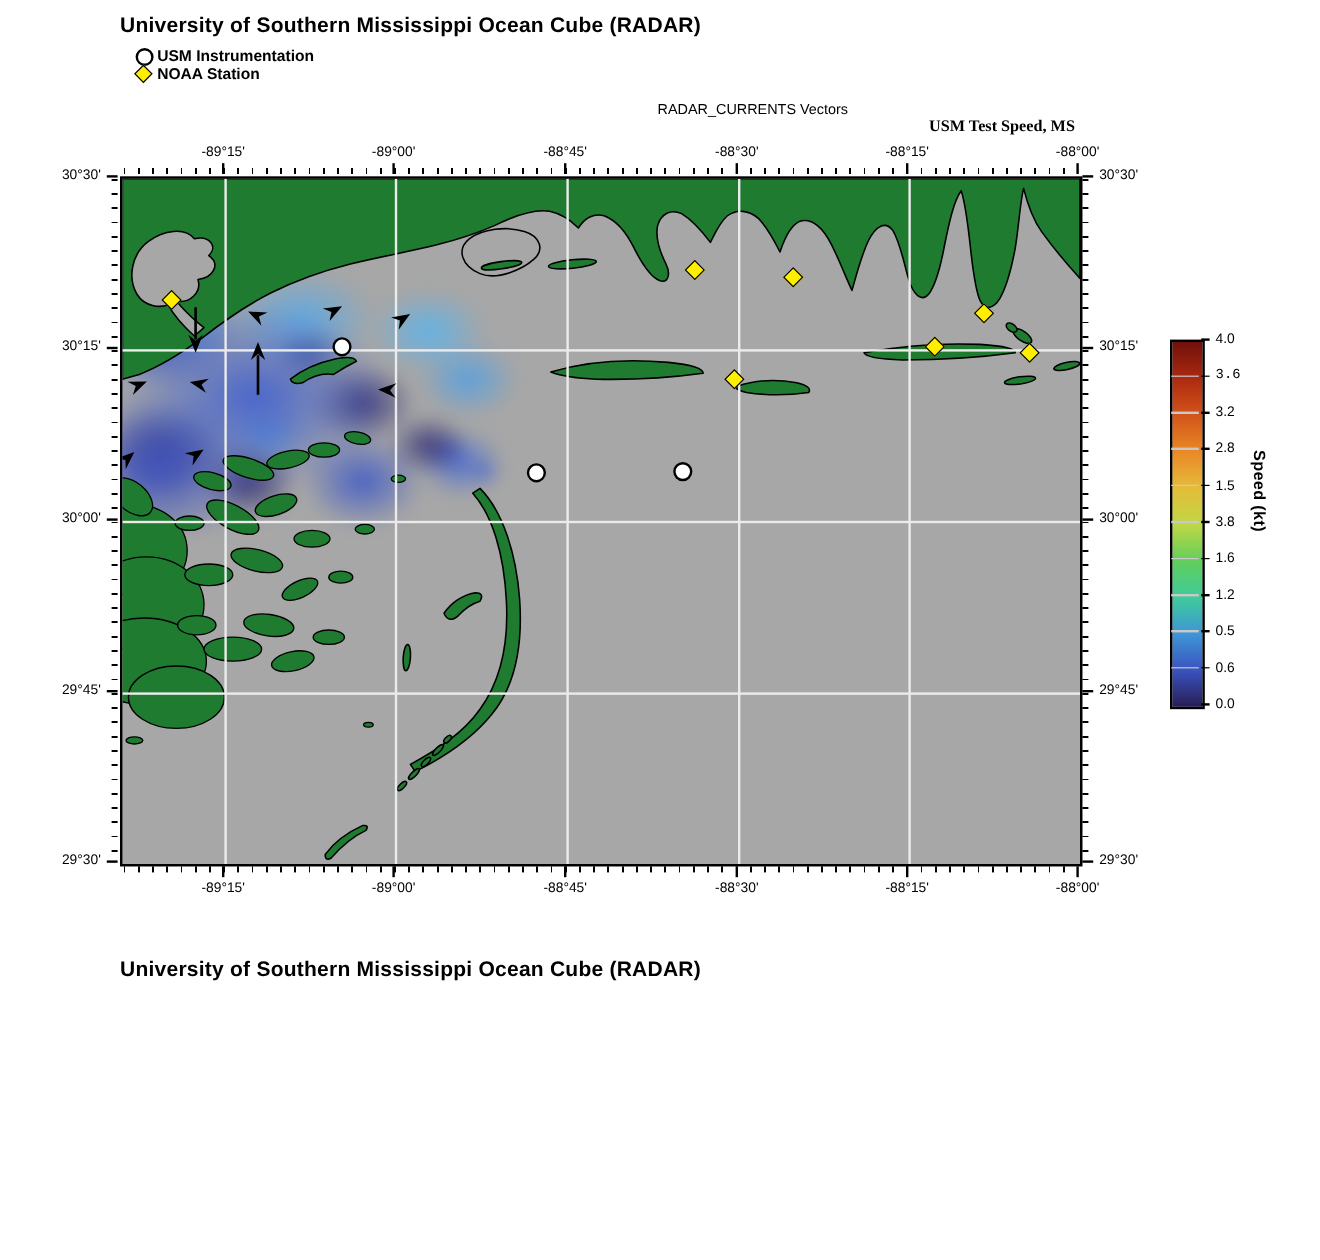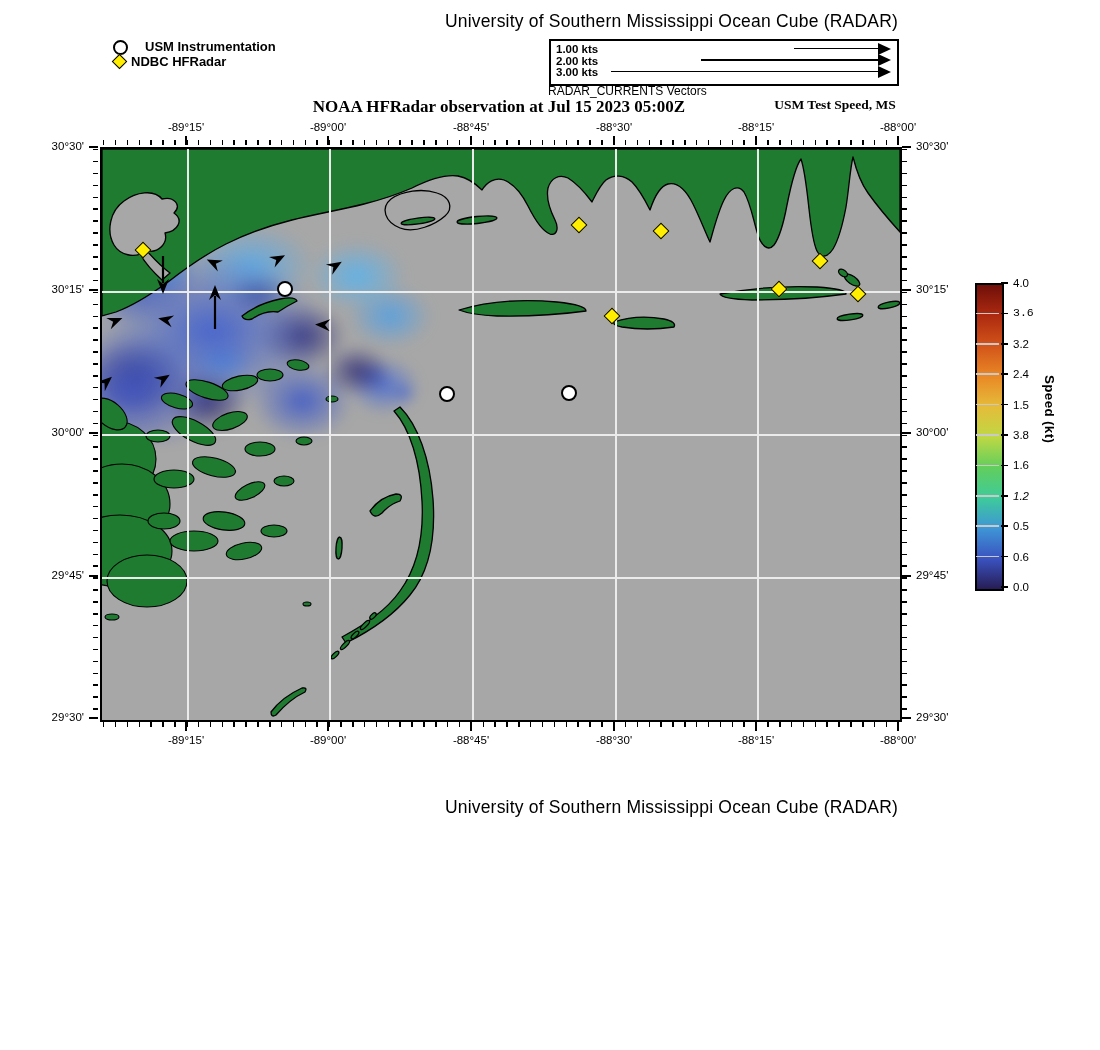--- a/index.html
+++ b/index.html
@@ -2,21 +2,21 @@
 <html style="--land: #1e7b30; --ocean: #a7a7a7; --grid: #ebebeb; --ndbc: #ffee00; --accent-dark-blue: #2e2a6e; --accent-mid-blue: #4664cd; --accent-light-blue: #5aaae6;"><head>
 <meta charset="utf-8">
 <style>
   :root{
     --land:#1e7b30; --ocean:#a7a7a7; --grid:#ebebeb; --ndbc:#ffee00; --ink:#000000;
   }
   html,body{margin:0;padding:0;background:#ffffff;}
   #canvas{position:relative;width:1100px;height:1050px;background:#ffffff;overflow:hidden;
           font-family:"Liberation Sans",sans-serif;color:#000;}
   .abs{position:absolute;}
-  .title{font-weight:normal;font-size:17.5px;text-align:right;letter-spacing:0.2px;}
+  .title{font-weight:bold;font-size:17.5px;text-align:left;letter-spacing:0.2px;}
   .legend-row{position:absolute;height:15px;line-height:15px;font-weight:bold;font-size:13px;white-space:nowrap;}
   .legend-circle{position:absolute;width:11px;height:11px;border:2px solid #000;border-radius:50%;background:#fff;}
   .legend-diamond{position:absolute;width:9px;height:9px;border:1.8px solid #000;background:var(--ndbc);transform:rotate(45deg);}
   #vscale-box{position:absolute;left:549px;top:39px;width:346px;height:43px;border:2.5px solid #000;background:#fff;}
   .vrow-label{position:absolute;left:5px;font-weight:bold;font-size:11.5px;line-height:11.5px;white-space:nowrap;}
   .varrow{position:absolute;height:12px;}
   .varrow .shaft{position:absolute;left:0;right:11px;top:5.2px;height:1.6px;background:#000;}
   .varrow .head{position:absolute;right:0;top:0;width:0;height:0;border-left:13px solid #000;
                 border-top:6px solid transparent;border-bottom:6px solid transparent;}
   #vscale-caption{position:absolute;left:548px;top:84px;font-weight:normal;font-size:12px;}
@@ -45,44 +45,26 @@
   svg{display:block;}
 </style>
 </head>
 <body>
 
 <div id="canvas">
 
   <div class="abs title" style="left:100px;top:11px;width:798px;">University of Southern Mississippi Ocean Cube (RADAR)</div>
 
   <span class="legend-circle" style="left:113px;top:40px;"></span>
-  <div class="legend-row" style="left:145px;top:39px;">USM Instrumentation</div>
+  <div class="legend-row" style="left:131px;top:39px;">USM Instrumentation</div>
   <span class="legend-diamond" style="left:114px;top:56px;"></span>
-  <div class="legend-row" style="left:131px;top:54px;">NDBC HFRadar</div>
-
-  <div id="vscale-box">
-      <div class="vrow-label" style="top:3px;">1.00 kts</div>
-      <div class="varrow" style="right:6px;top:1.5px;width:97px;">
-        <div class="shaft" style=""></div>
-        <div class="head" style=""></div>
-      </div>
-      <div class="vrow-label" style="top:14.6px;">2.00 kts</div>
-      <div class="varrow" style="right:6px;top:13.1px;width:190px;">
-        <div class="shaft" style=""></div>
-        <div class="head" style=""></div>
-      </div>
-      <div class="vrow-label" style="top:26.2px;">3.00 kts</div>
-      <div class="varrow" style="right:6px;top:24.7px;width:280px;">
-        <div class="shaft" style=""></div>
-        <div class="head" style=""></div>
-      </div>
-    </div>
+  <div class="legend-row" style="left:131px;top:54px;">NOAA Station</div>
+
   <div id="vscale-caption">RADAR_CURRENTS Vectors</div>
 
-  <div id="subtitle" class="serif-b">NOAA HFRadar observation at Jul 15 2023 05:00Z</div>
   <div id="range-label" class="serif-b">USM Test Speed, MS</div>
 
   <div id="map">
 
     <div id="speed-field" style="background:
       radial-gradient(160px 110px at 140px 110px, rgba(70,100,205,0.97), transparent 72%),
       radial-gradient(120px 90px at 60px 170px, rgba(64,84,190,0.97), transparent 72%),
       radial-gradient(90px 60px at 180px 45px, rgba(90,170,230,0.9), transparent 70%),
       radial-gradient(70px 50px at 285px 55px, rgba(95,178,232,0.95), transparent 70%),
       radial-gradient(60px 45px at 318px 95px, rgba(85,160,225,0.9), transparent 70%),
@@ -308,33 +290,33 @@
       <div class="cb-tick" style="top:282.1px;"></div>
       <div class="cb-lab" style="top:276px;">4.0</div>
       <div class="cb-cross" style="top:312.65px;"></div>
       <div class="cb-tick" style="top:312.5px;"></div>
       <div class="cb-lab" style="top:306.4px;font-family:Liberation Mono, monospace;">3.6</div>
       <div class="cb-cross" style="top:343.05px;"></div>
       <div class="cb-tick" style="top:342.90000000000003px;"></div>
       <div class="cb-lab" style="top:336.8px;">3.2</div>
       <div class="cb-cross" style="top:373.45px;"></div>
       <div class="cb-tick" style="top:373.3px;"></div>
-      <div class="cb-lab" style="top:367.2px;">2.4</div>
+      <div class="cb-lab" style="top:367.2px;">2.8</div>
       <div class="cb-cross" style="top:403.85px;"></div>
       <div class="cb-tick" style="top:403.70000000000005px;"></div>
       <div class="cb-lab" style="top:397.6px;">1.5</div>
       <div class="cb-cross" style="top:434.25px;"></div>
       <div class="cb-tick" style="top:434.1px;"></div>
       <div class="cb-lab" style="top:428px;">3.8</div>
       <div class="cb-cross" style="top:464.65px;"></div>
       <div class="cb-tick" style="top:464.5px;"></div>
       <div class="cb-lab" style="top:458.4px;">1.6</div>
       <div class="cb-cross" style="top:495.04999999999995px;"></div>
       <div class="cb-tick" style="top:494.9px;"></div>
-      <div class="cb-lab" style="top:488.79999999999995px;font-style:italic;">1.2</div>
+      <div class="cb-lab" style="top:488.79999999999995px;">1.2</div>
       <div class="cb-cross" style="top:525.45px;"></div>
       <div class="cb-tick" style="top:525.3000000000001px;"></div>
       <div class="cb-lab" style="top:519.2px;">0.5</div>
       <div class="cb-cross" style="top:555.8499999999999px;"></div>
       <div class="cb-tick" style="top:555.6999999999999px;"></div>
       <div class="cb-lab" style="top:549.5999999999999px;">0.6</div>
       <div class="cb-tick" style="top:586.1px;"></div>
       <div class="cb-lab" style="top:580px;">0.0</div>
     </div>
   <div id="cb-title">Speed (kt)</div>

